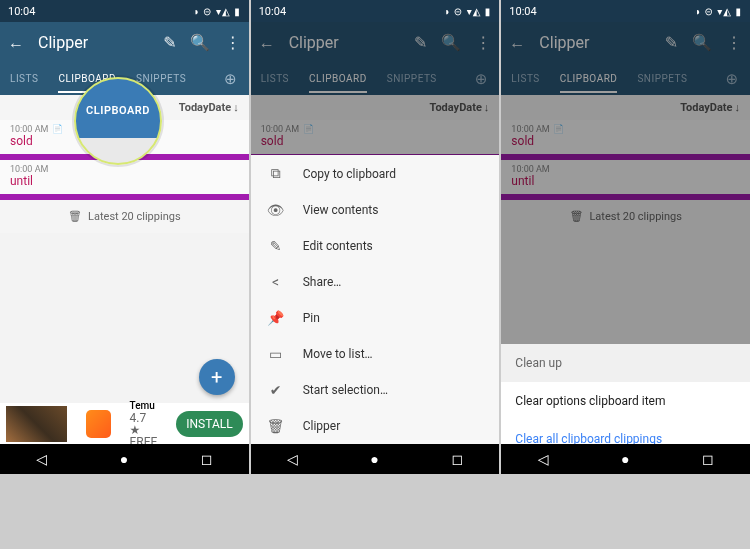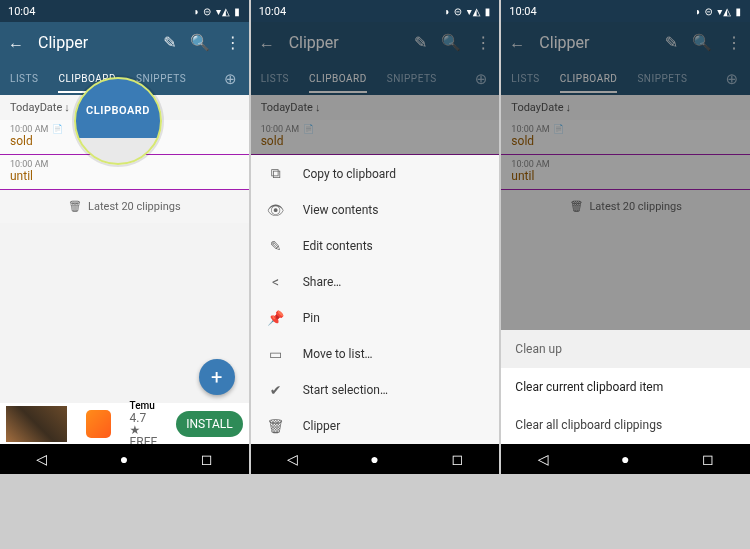--- a/index.html
+++ b/index.html
@@ -7,48 +7,48 @@
 .phone { width: 249px; height: 474px; background: #f5f5f5; display: flex; flex-direction: column; position: relative; }
 .statusbar { height: 22px; background: #1a374d; color: #fff; display: flex; align-items: center; justify-content: space-between; padding: 0 8px; font-size: 11px; }
 .statusbar .icons { display: flex; gap: 4px; font-size: 10px; letter-spacing: 1px; }
 .appbar { background: #2b5876; color: #fff; height: 40px; display: flex; align-items: center; padding: 0 8px; gap: 14px; }
 .appbar .title { font-size: 16px; flex: 1; }
 .appbar .icon { font-size: 16px; opacity: .9; }
 .tabbar { background: #2b5876; height: 33px; display: flex; align-items: center; padding: 0 10px; gap: 20px; position: relative; }
 .tabbar .tab { font-size: 10px; color: #9fb7c9; letter-spacing: .5px; }
 .tabbar .tab.active { color: #fff; border-bottom: 2px solid #fff; padding-bottom: 7px; margin-bottom: -9px; }
 .tabbar .add { position: absolute; right: 12px; color: #9fb7c9; font-size: 15px; }
-.datehdr { display: flex; justify-content: flex-start; padding: 6px 10px; font-size: 11px; color: #555; background: #f5f5f5; }
+.datehdr { display: flex; justify-content: flex-end; padding: 6px 10px; font-size: 11px; color: #555; background: #f5f5f5; font-weight: bold; }
 .datehdr .sort { display: flex; align-items: center; gap: 2px; }
-.entry { background: #fafafa; border-bottom: 1px solid #a21caf; padding: 4px 10px 6px; }
+.entry { background: #fafafa; border-bottom: 6px solid #a21caf; padding: 4px 10px 6px; }
 .entry .time { font-size: 9px; color: #888; display: flex; align-items: center; gap: 4px; }
-.entry .text { font-size: 12px; color: #a16207; }
+.entry .text { font-size: 12px; color: #be185d; }
 .latest { display: flex; justify-content: center; align-items: center; gap: 6px; padding: 10px; font-size: 11px; color: #666; }
 .body-area { flex: 1; background: #f3f3f3; position: relative; }
 .scrim { position: absolute; inset: 0; background: rgba(0,0,0,.38); }
 .callout { position: absolute; top: 77px; left: 74px; width: 88px; height: 88px; border-radius: 50%; background: linear-gradient(#3a7bb5 0%, #3a7bb5 70%, #e9e9e9 70%); display: flex; align-items: center; justify-content: center; padding-bottom: 22px; border: 2px solid #d7e872; box-shadow: 0 0 0 2px rgba(0,0,0,.1); z-index: 5; }
 .callout span { color: #fff; font-size: 11px; font-weight: 600; letter-spacing: .5px; }
 .fab { position: absolute; right: 14px; bottom: 79px; width: 36px; height: 36px; border-radius: 50%; background: #3a7bb5; color: #fff; display: flex; align-items: center; justify-content: center; font-size: 20px; box-shadow: 0 2px 4px rgba(0,0,0,.3); }
 .adbar { position: absolute; left: 0; right: 0; bottom: 30px; height: 41px; background: #fff; display: flex; align-items: center; padding: 3px 6px; gap: 19px; }
 .adimg { width: 70px; height: 36px; background: linear-gradient(45deg,#a36e3f,#3c2e1f,#6a4a2a); }
 .adicon { width: 28px; height: 28px; background: linear-gradient(135deg,#ff8c1a,#ff5c1a); border-radius: 5px; }
 .adtxt { flex: 1; font-size: 10px; line-height: 12px; }
 .adtxt .n { font-weight: 500; }
 .adtxt .r { font-size: 12px; color: #666; }
 .install { background: #2e8b57; color: #fff; font-size: 12px; padding: 6px 10px; border-radius: 13px; }
 .navbar { position: absolute; left:0; right:0; bottom:0; height: 30px; background: #000; display: flex; justify-content: space-around; align-items: center; color: #fff; }
 .navbar span { font-size: 14px; }
 .sheet { position: absolute; left:0; right:0; bottom:30px; background: #f2f2f2; display: flex; flex-direction: column; }
 .sheet .hdr { padding: 12px 14px 8px; font-size: 12px; color: #666; }
 .sheet .row { display: flex; align-items: center; gap: 18px; padding: 10px 16px; font-size: 12px; color: #333; background:#f7f7f7; }
 .sheet .row .ic { width: 18px; text-align: center; color: #666; font-size: 14px; }
-.dialog { position: absolute; left:0; right:0; bottom:30px; background: #fff; }
+.dialog { position: absolute; left:0; right:0; bottom:16px; background: #fff; }
 .dialog .hdr { padding: 12px 14px; font-size: 12px; color: #666; background:#f0f0f0; }
 .dialog .row { padding: 12px 14px; font-size: 12px; color: #222; }
-.dialog .row.warn { color: #404040; }
+.dialog .row.warn { color: #3b82f6; }
 </style>
 </head>
 <body>
 
 <div class="phone">
   <div class="statusbar">
     <span>10:04</span>
     <span class="icons">◑ ⊝ ▾◭ ▮</span>
   </div>
   <div class="appbar">
@@ -213,21 +213,21 @@
       <div class="time">10:00 AM</div>
       <div class="text">until</div>
     </div>
     <div class="latest">
       <span>🗑</span>
       <span>Latest 20 clippings</span>
     </div>
     <div class="scrim"></div>
     <div class="dialog">
       <div class="hdr">Clean up</div>
-      <div class="row">Clear current clipboard item</div>
+      <div class="row">Clear options clipboard item</div>
       <div class="row warn">Clear all clipboard clippings</div>
     </div>
   </div>
   <div class="navbar">
     <span>◁</span>
     <span>●</span>
     <span>◻</span>
   </div>
 </div>
 

